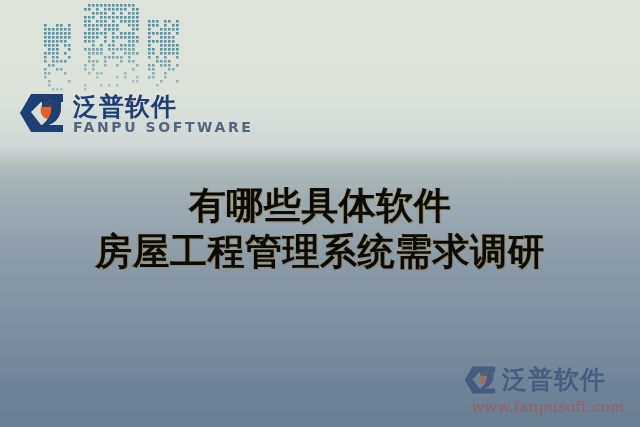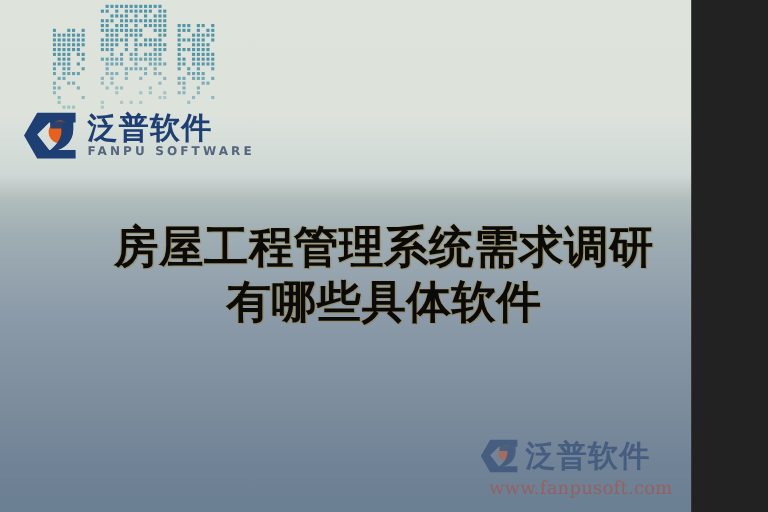--- a/index.html
+++ b/index.html
@@ -1,19 +1,19 @@
 <!DOCTYPE html>
 <html><head>
 <meta charset="utf-8">
 <title>Fanpu Software Banner</title>
 <style>
   html,body{margin:0;padding:0;background:#222;}
   #stage{
     position:relative;
-    width:576px;height:427px;
+    width:640px;height:427px;
     overflow:hidden;
     font-family:"DejaVu Sans","Liberation Sans",sans-serif;
     background:linear-gradient(180deg,
       #dee4dc 0%,
       #dde3db 22%,
       #cfd8d6 34%,
       #b1bdbb 39%,
       #9fadb4 46%,
       #8b9aa8 62%,
       #7d8d9d 78%,
@@ -36,21 +36,21 @@
   #brand-mark{width:48px;height:42px;flex:0 0 48px;}
   #brand-mark svg{display:block;width:48px;height:42px;}
   #brand-text{margin-left:6px;display:flex;flex-direction:column;justify-content:center;}
   #brand-cn{
     font-size:25px;line-height:26px;font-weight:700;
     color:#1d3f73;letter-spacing:1px;
     font-family:"DejaVu Sans","Liberation Sans",sans-serif;
     white-space:nowrap;
   }
   #brand-en{
-    font-size:10px;line-height:12px;font-weight:700;
+    font-size:14px;line-height:12px;font-weight:700;
     color:#56657e;letter-spacing:2.6px;
     margin-top:1px;white-space:nowrap;text-align:center;
   }
 
   
   #headline{
     position:absolute;left:0;top:183px;width:640px;
     text-align:center;
   }
   #headline .hl{
@@ -440,22 +440,22 @@
         <path d="M38 11 C41 17 40 25 33 30 C30 31.5 27 32.5 23 33 C31 27 34 19 33 11 Z" fill="#1d3f73"></path>
       </svg>
     </div>
     <div id="brand-text">
       <div id="brand-cn">泛普软件</div>
       <div id="brand-en">FANPU SOFTWARE</div>
     </div>
   </div>
 
   <div id="headline">
+    <span class="hl">有哪些具体软件</span>
     <span class="hl">房屋工程管理系统需求调研</span>
-    <span class="hl">有哪些具体软件</span>
   </div>
 
   <div id="watermark">
     <div id="wm-row">
       <div id="wm-mark">
         <svg viewBox="0 0 48 42" xmlns="http://www.w3.org/2000/svg" aria-hidden="true">
           <path d="M12 2 L44 2 L44 10 L22 10 L12 20 L22 33 L44 33 L44 40 L12 40 L1 21 Z" fill="#2a4470"></path>
           <circle cx="31" cy="18" r="9.5" fill="#c4603a"></circle>
           <path d="M23 9 L42 9 L42 15 C42 26 33 34 22 34 C30 28 33 21 32 15 L23 15 Z" fill="#2a4470" opacity="0.92"></path>
           <path d="M38 11 C41 17 40 25 33 30 C30 31.5 27 32.5 23 33 C31 27 34 19 33 11 Z" fill="#2a4470"></path>

